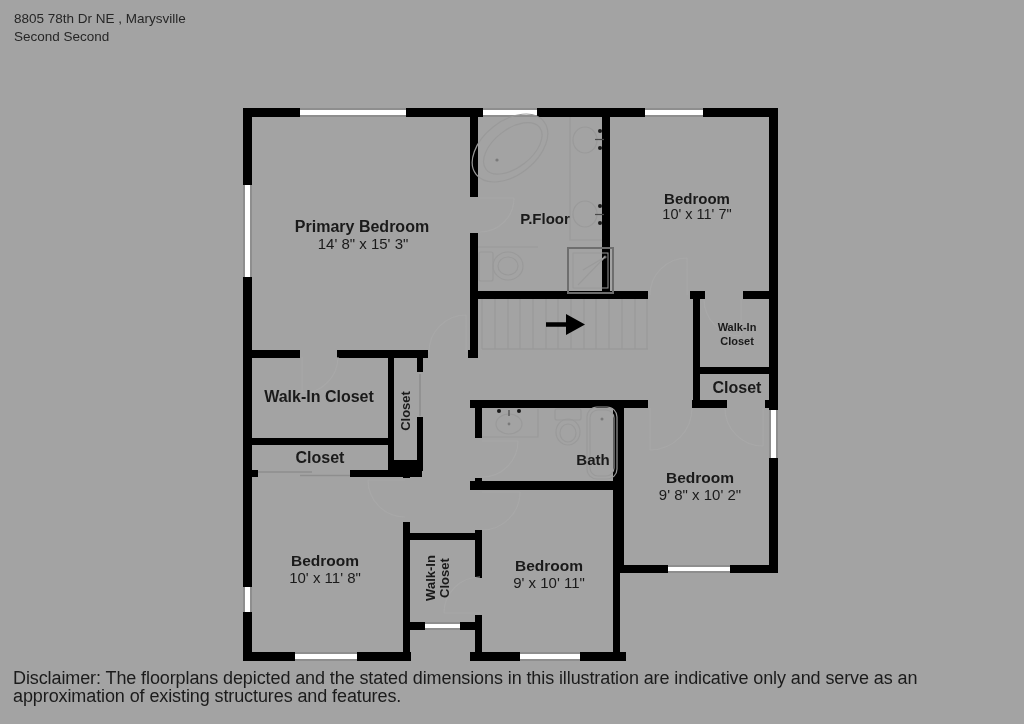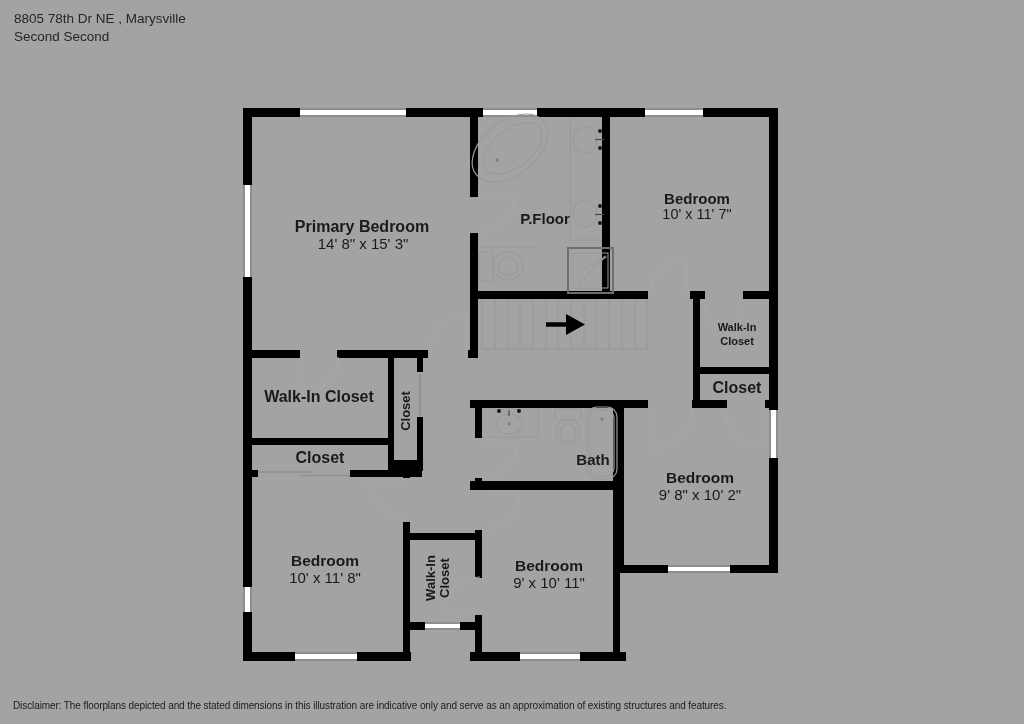--- a/index.html
+++ b/index.html
@@ -1,19 +1,19 @@
 <!DOCTYPE html>
 <html><head>
 <meta charset="utf-8">
 <style>
   html,body{margin:0;padding:0;background:#ffffff;}
   .page{position:relative;width:1024px;height:724px;background:#a3a3a3;overflow:hidden;
         font-family:"Liberation Sans",sans-serif;}
   .hdr{position:absolute;left:14px;top:10px;font-size:13.5px;color:#262626;line-height:17.5px;}
-  .disc{position:absolute;left:13px;top:697px;font-size:10px;color:#1b1b1b;line-height:18px;letter-spacing:-0.1px;}
+  .disc{position:absolute;left:13px;top:669px;font-size:18px;color:#1b1b1b;line-height:18px;letter-spacing:-0.1px;}
   .plan{position:absolute;left:0;top:0;width:1024px;height:724px;}
   .wall{position:absolute;background:#000;z-index:1;}
   .win{position:absolute;background:#fff;z-index:2;box-sizing:border-box;}
   .win.h{border-top:2px solid #8e8e8e;border-bottom:2px solid #8e8e8e;}
   .win.v{border-left:2px solid #8e8e8e;border-right:2px solid #8e8e8e;}
   svg.layer{position:absolute;left:0;top:0;z-index:3;}
   .lbl{position:absolute;transform:translate(-50%,-50%);font-weight:bold;font-size:15px;
        color:#1a1a1a;white-space:nowrap;z-index:5;text-align:center;}
   .big{font-size:16px;}
   .dim{font-weight:normal;font-size:14.5px;}

